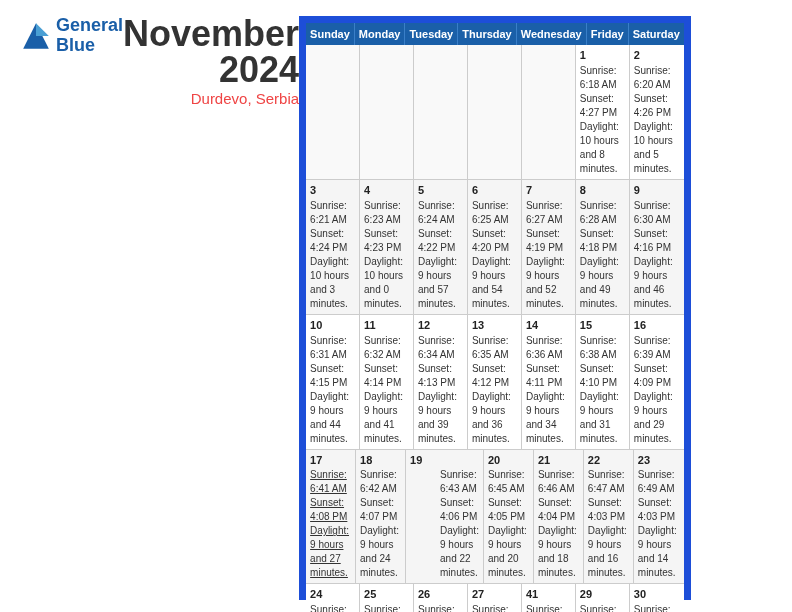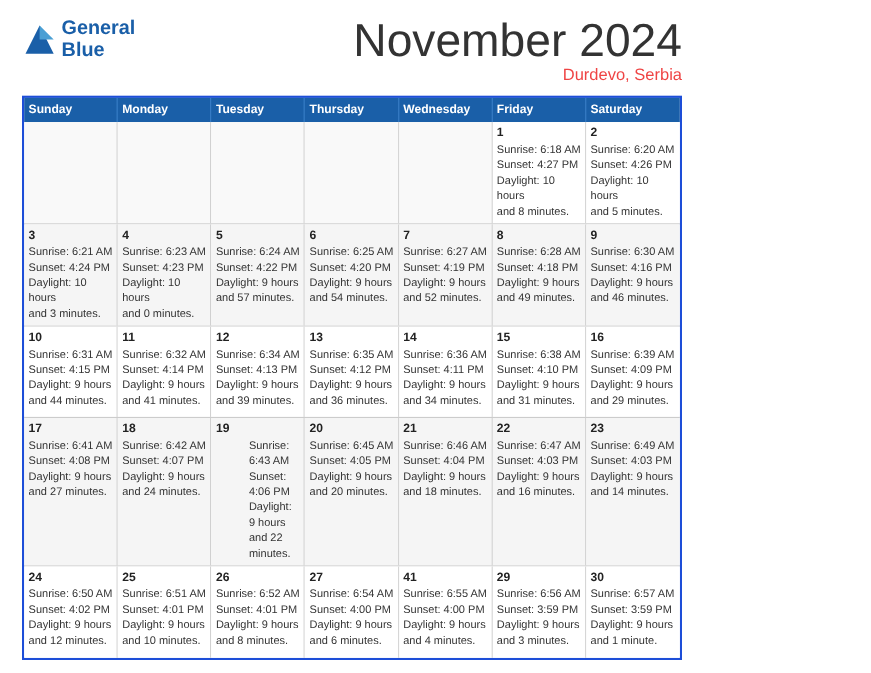--- a/index.html
+++ b/index.html
@@ -8,21 +8,21 @@
       background: #fff;
       width: 792px;
       height: 612px;
       overflow: hidden;
     }
     .page {
       width: 640px;
       height: 612px;
       padding: 16px 20px 12px 20px;
       display: flex;
-      flex-direction: column;
+      flex-direction: row;
     }
     .header {
       display: flex;
       justify-content: space-between;
       align-items: flex-start;
       margin-bottom: 10px;
     }
     .logo {
       display: flex;
       align-items: center;
@@ -38,36 +38,35 @@
       color: #1a5fa8;
     }
     .logo-icon {
       width: 32px;
       height: 32px;
     }
     .title-block {
       text-align: right;
     }
     .month-title {
-      font-size: 42px;
-      font-weight: normal;
+      font-size: 36px;
+      font-weight: bold;
       color: #333;
       line-height: 1;
-      margin-left: 20px;
     }
     .location {
       font-size: 15px;
       color: #ef4444;
       margin-top: 2px;
     }
     .calendar {
       flex: 1;
       display: flex;
       flex-direction: column;
-      border: 2px solid #1d4ed8;
+      border: 7px solid #1d4ed8;
     }
     .cal-header {
       display: grid;
       grid-template-columns: repeat(7, 1fr);
       background: #1a5fa8;
     }
     .cal-header-cell {
       color: #fff;
       font-size: 11px;
       font-weight: bold;
@@ -276,21 +275,21 @@
             <span class="day-num">16</span>
             <div class="cell-text" style="white-space: pre-line;">Sunrise: 6:39 AM
 Sunset: 4:09 PM
 Daylight: 9 hours
 and 29 minutes.</div>
           </div>
         </div>
         <div class="cal-row">
           <div class="cal-cell alt-bg">
             <span class="day-num">17</span>
-            <div class="cell-text" style="white-space: pre-line;">Sunrise: 6:41 AM
+            <div class="cell-text" style="white-space: pre-line; text-decoration: underline;">Sunrise: 6:41 AM
 Sunset: 4:08 PM
 Daylight: 9 hours
 and 27 minutes.</div>
           </div>
           <div class="cal-cell alt-bg">
             <span class="day-num">18</span>
             <div class="cell-text" style="white-space: pre-line;">Sunrise: 6:42 AM
 Sunset: 4:07 PM
 Daylight: 9 hours
 and 24 minutes.</div>

